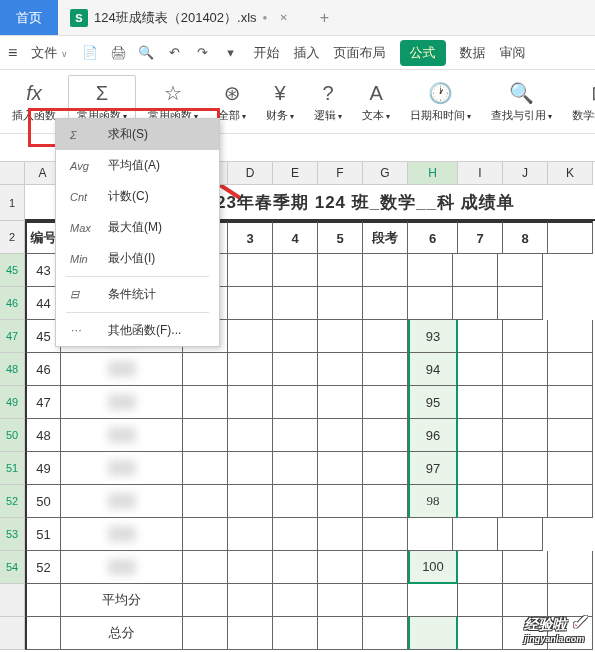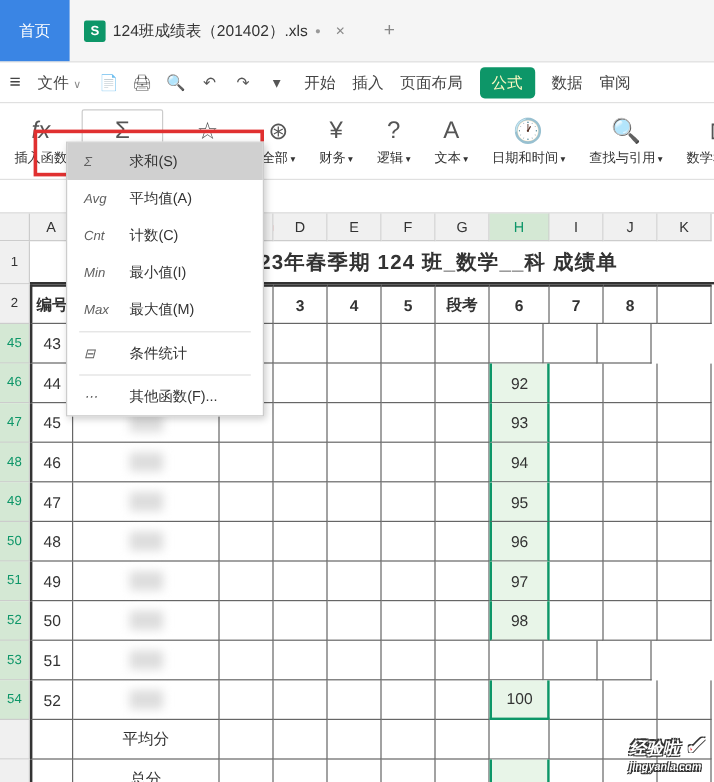--- a/index.html
+++ b/index.html
@@ -1,18 +1,18 @@
 <!DOCTYPE html>
 <html><head>
   <meta charset="utf-8">
   <style>
     * { margin: 0; padding: 0; box-sizing: border-box; font-family: "Microsoft YaHei", sans-serif; }
     body { background: #fff; width: 595px; height: 652px; overflow: hidden; position: relative; }
     
-    .titlebar { height: 52px; background: #f5f5f5; display: flex; align-items: center; border-bottom: 1px solid #e0e0e0; }
+    .titlebar { height: 36px; background: #f5f5f5; display: flex; align-items: center; border-bottom: 1px solid #e0e0e0; }
     .home-tab { background: #3a85e4; color: #fff; padding: 0 16px; height: 100%; display: flex; align-items: center; font-size: 13px; }
     .file-tab { display: flex; align-items: center; padding: 0 12px; font-size: 13px; color: #333; gap: 6px; }
     .file-icon { width: 18px; height: 18px; background: #0d9668; border-radius: 2px; display: flex; align-items: center; justify-content: center; color: #fff; font-size: 11px; font-weight: bold; }
     .tab-close { margin-left: 6px; color: #888; font-size: 10px; }
     .tab-plus { margin-left: 12px; color: #888; font-size: 16px; padding: 0 8px; }
     
     .menubar { height: 34px; display: flex; align-items: center; padding: 0 8px; gap: 14px; font-size: 13px; color: #444; border-bottom: 1px solid #e0e0e0; }
     .menu-icons { display: flex; gap: 10px; align-items: center; }
     .menu-icon { width: 18px; height: 18px; color: #555; display: flex; align-items: center; justify-content: center; }
     .menu-item { cursor: pointer; }
@@ -154,26 +154,26 @@
   </div>
   <div class="dropdown-item">
     <span class="dropdown-item-icon">Avg</span>
     <span>平均值(A)</span>
   </div>
   <div class="dropdown-item">
     <span class="dropdown-item-icon">Cnt</span>
     <span>计数(C)</span>
   </div>
   <div class="dropdown-item">
+    <span class="dropdown-item-icon">Max</span>
+    <span>最大值(M)</span>
+  </div>
+  <div class="dropdown-item">
     <span class="dropdown-item-icon">Min</span>
     <span>最小值(I)</span>
-  </div>
-  <div class="dropdown-item">
-    <span class="dropdown-item-icon">Max</span>
-    <span>最大值(M)</span>
   </div>
   <div class="dropdown-separator"></div>
   <div class="dropdown-item">
     <span class="dropdown-item-icon">⊟</span>
     <span>条件统计</span>
   </div>
   <div class="dropdown-separator"></div>
   <div class="dropdown-item">
     <span class="dropdown-item-icon">⋯</span>
     <span>其他函数(F)...</span>
@@ -255,21 +255,20 @@
     <div class="row-header selected">46</div>
     <div class="cell thick-left col-w-a">44</div>
     <div class="cell col-w-b">
           <div class="blur-name"></div>
         </div>
     <div class="cell col-w-std"></div>
     <div class="cell col-w-std"></div>
     <div class="cell col-w-std"></div>
     <div class="cell col-w-std"></div>
     <div class="cell col-w-std"></div>
-    <div class="cell col-w-h selected" style="border-left:2px solid #0d9668;border-right:2px solid #0d9668;">92</div>
     <div class="cell col-w-std"></div>
     <div class="cell col-w-std"></div>
     <div class="cell col-w-std"></div>
   </div>
       <div class="data-row">
     <div class="row-header selected">47</div>
     <div class="cell thick-left col-w-a">45</div>
     <div class="cell col-w-b">
           <div class="blur-name"></div>
         </div>
@@ -351,21 +350,21 @@
     <div class="row-header selected">52</div>
     <div class="cell thick-left col-w-a">50</div>
     <div class="cell col-w-b">
           <div class="blur-name"></div>
         </div>
     <div class="cell col-w-std"></div>
     <div class="cell col-w-std"></div>
     <div class="cell col-w-std"></div>
     <div class="cell col-w-std"></div>
     <div class="cell col-w-std"></div>
-    <div class="cell col-w-h selected" style="border-left:2px solid #0d9668;border-right:2px solid #0d9668;">98</div>
+    <div class="cell col-w-h selected" style="border-left:2px solid #0d9668;border-right:2px solid #0d9668;font-family:Liberation Serif, serif;">98</div>
     <div class="cell col-w-std"></div>
     <div class="cell col-w-std"></div>
     <div class="cell col-w-std"></div>
   </div>
       <div class="data-row">
     <div class="row-header selected">53</div>
     <div class="cell thick-left col-w-a">51</div>
     <div class="cell col-w-b">
           <div class="blur-name"></div>
         </div>

